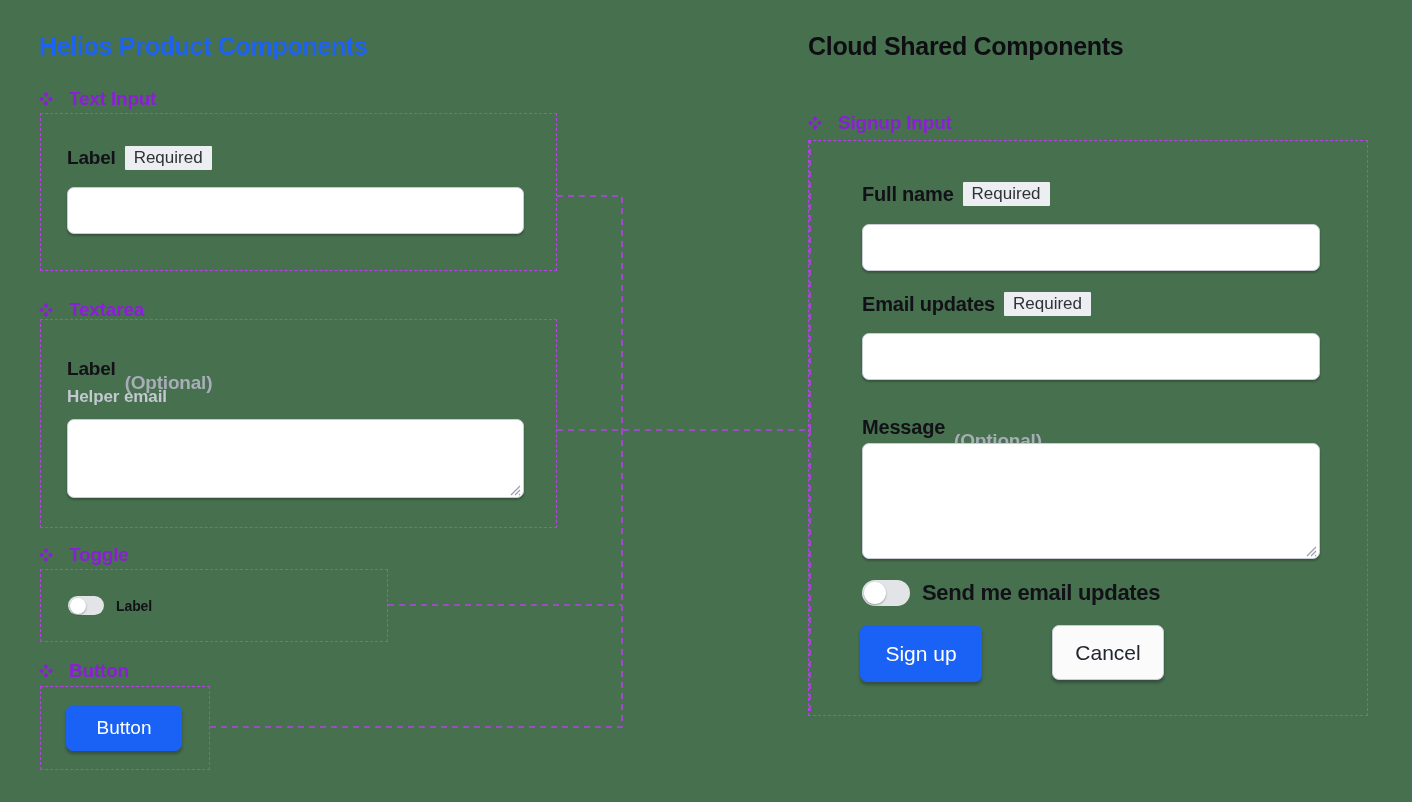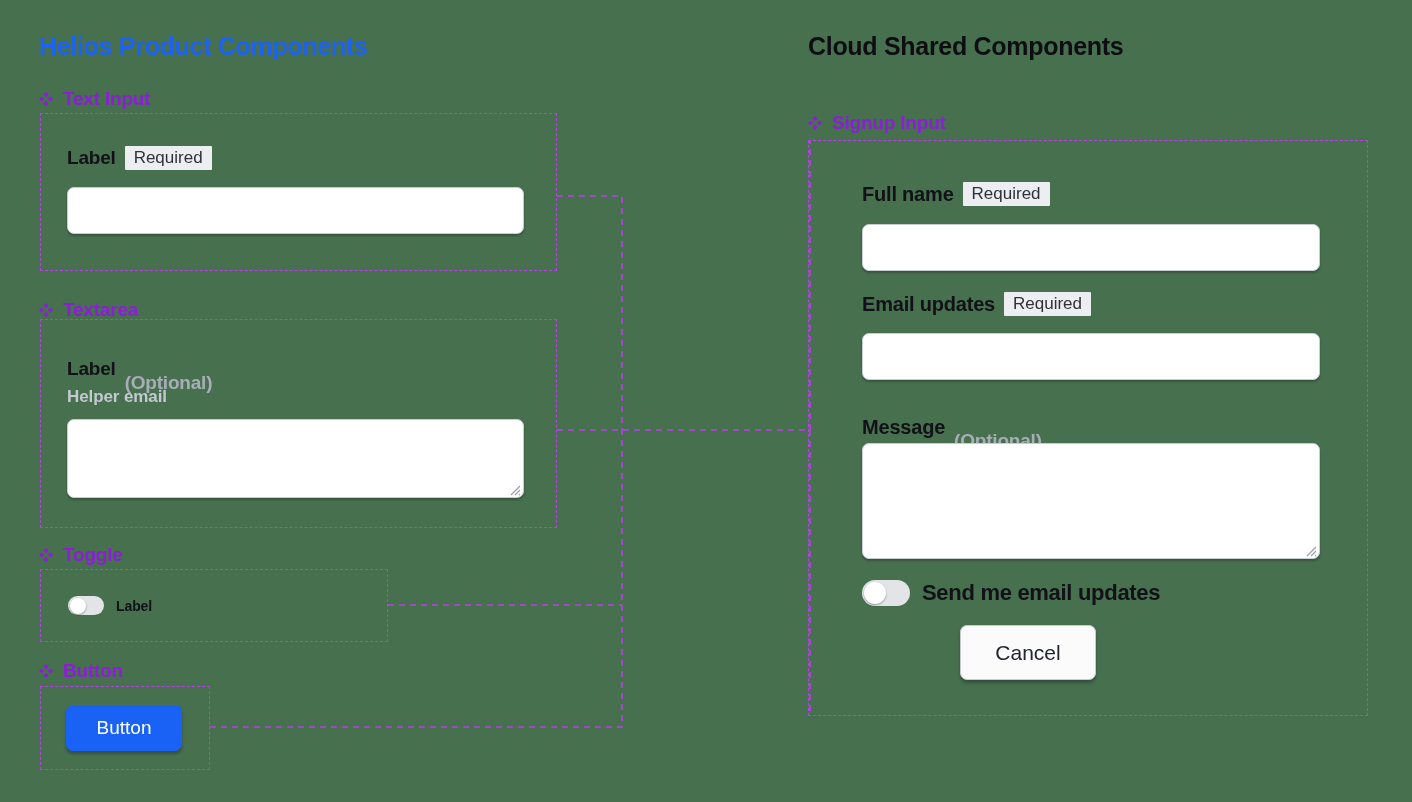--- a/index.html
+++ b/index.html
@@ -28,21 +28,21 @@
     white-space: nowrap;
   }
   #left-col-title  { left: 39px;  top: 32px;  color: #1d62f0; }
   #right-col-title { left: 808px; top: 32px;  color: #0d0d12; }
 
   
   .group-label {
     position: absolute;
     display: flex;
     align-items: center;
-    gap: 10px;
+    gap: 16px;
     color: #8b1ed6;
     font-weight: bold;
     font-size: 19px;
     letter-spacing: -0.2px;
     white-space: nowrap;
   }
   .group-label .gicon {
     display: inline-block;
     width: 14px;
     height: 14px;
@@ -332,16 +332,17 @@
     </svg>
   </div>
 
   <div class="abs toggle-row" style="left:862px; top:580px;">
     <div class="toggle lg">
       <div class="knob"></div>
     </div>
     <span class="toggle-label lg">Send me email updates</span>
   </div>
 
-
-  <button class="abs btn btn-secondary" style="left:960px; top:625px; width:136px; height:55px; font-size:21px;">Cancel</button>
+  <button class="abs btn btn-primary" style="left:860px; top:625px; width:122px; height:57px; font-size:21px;">Sign up</button>
+
+  <button class="abs btn btn-secondary" style="left:1052px; top:625px; width:112px; height:55px; font-size:21px;">Cancel</button>
 
 </div>
 
 </body></html>

